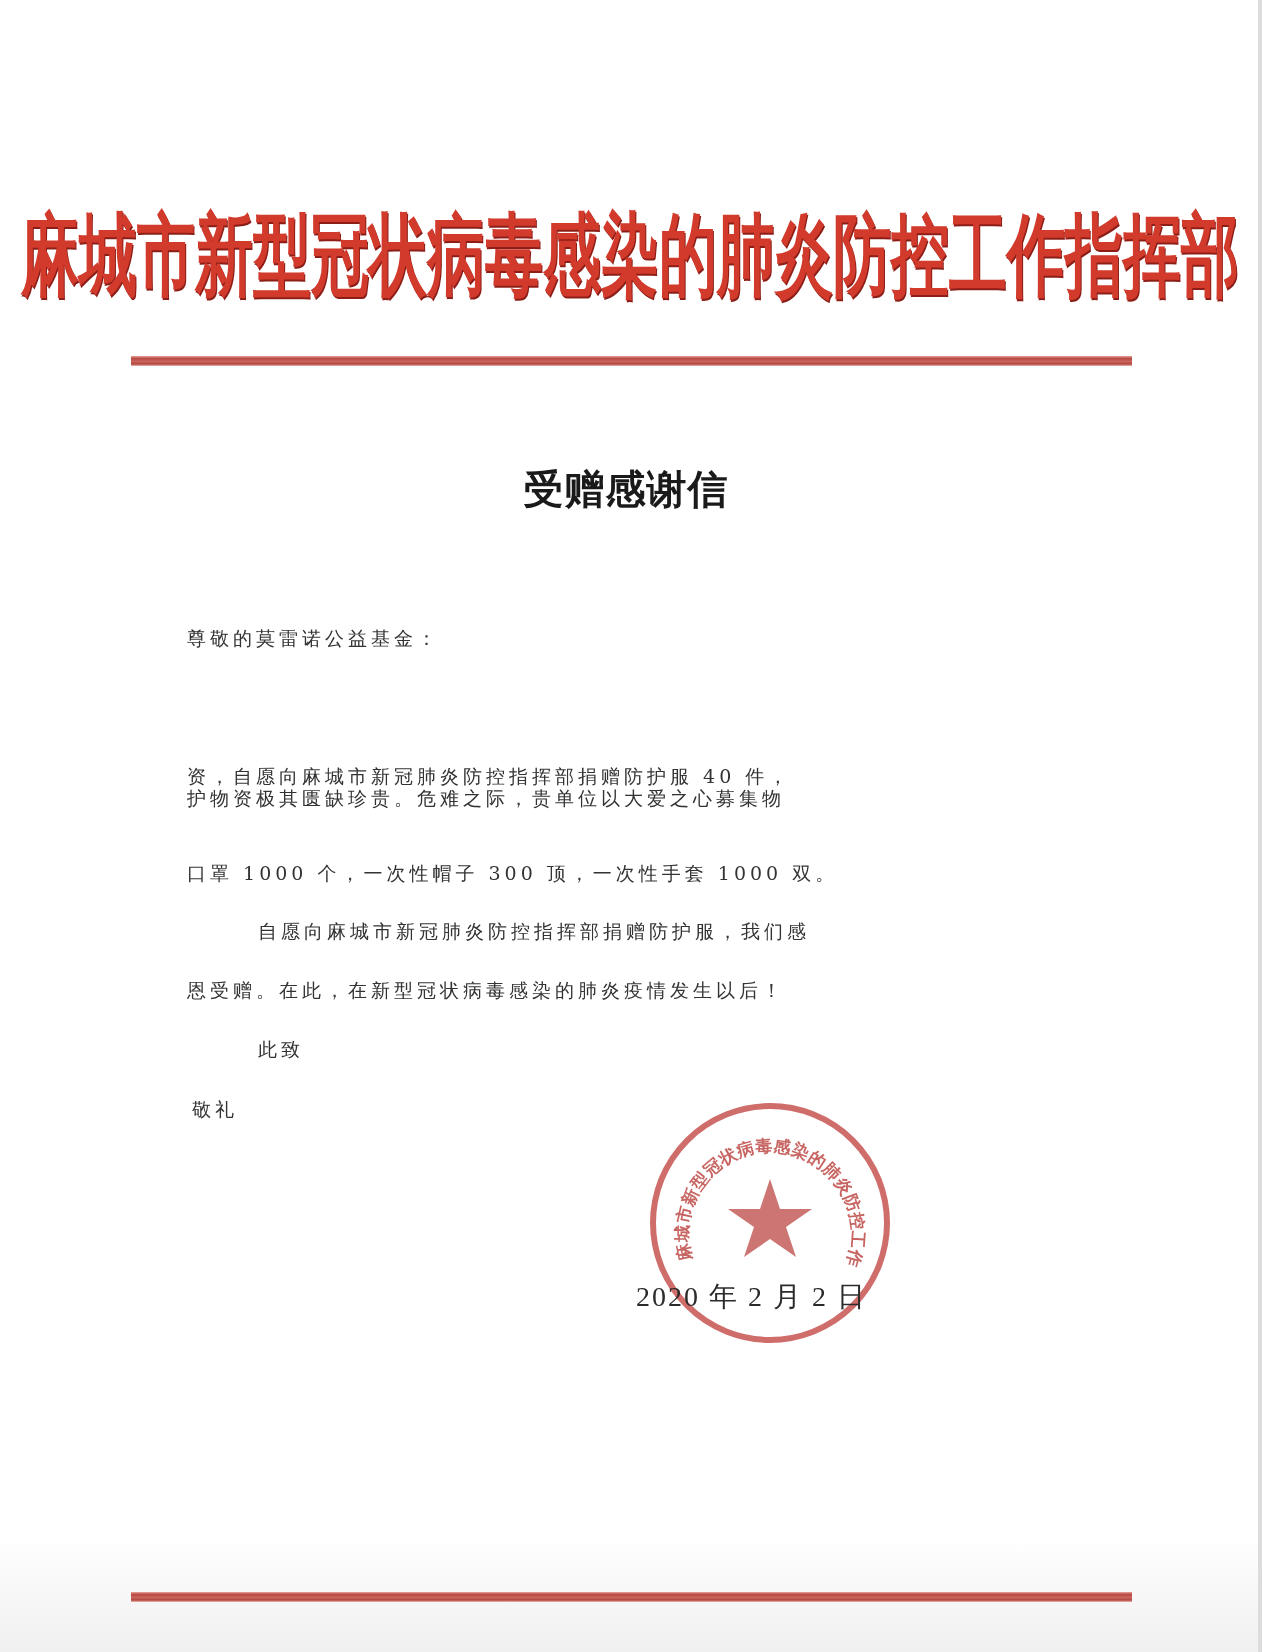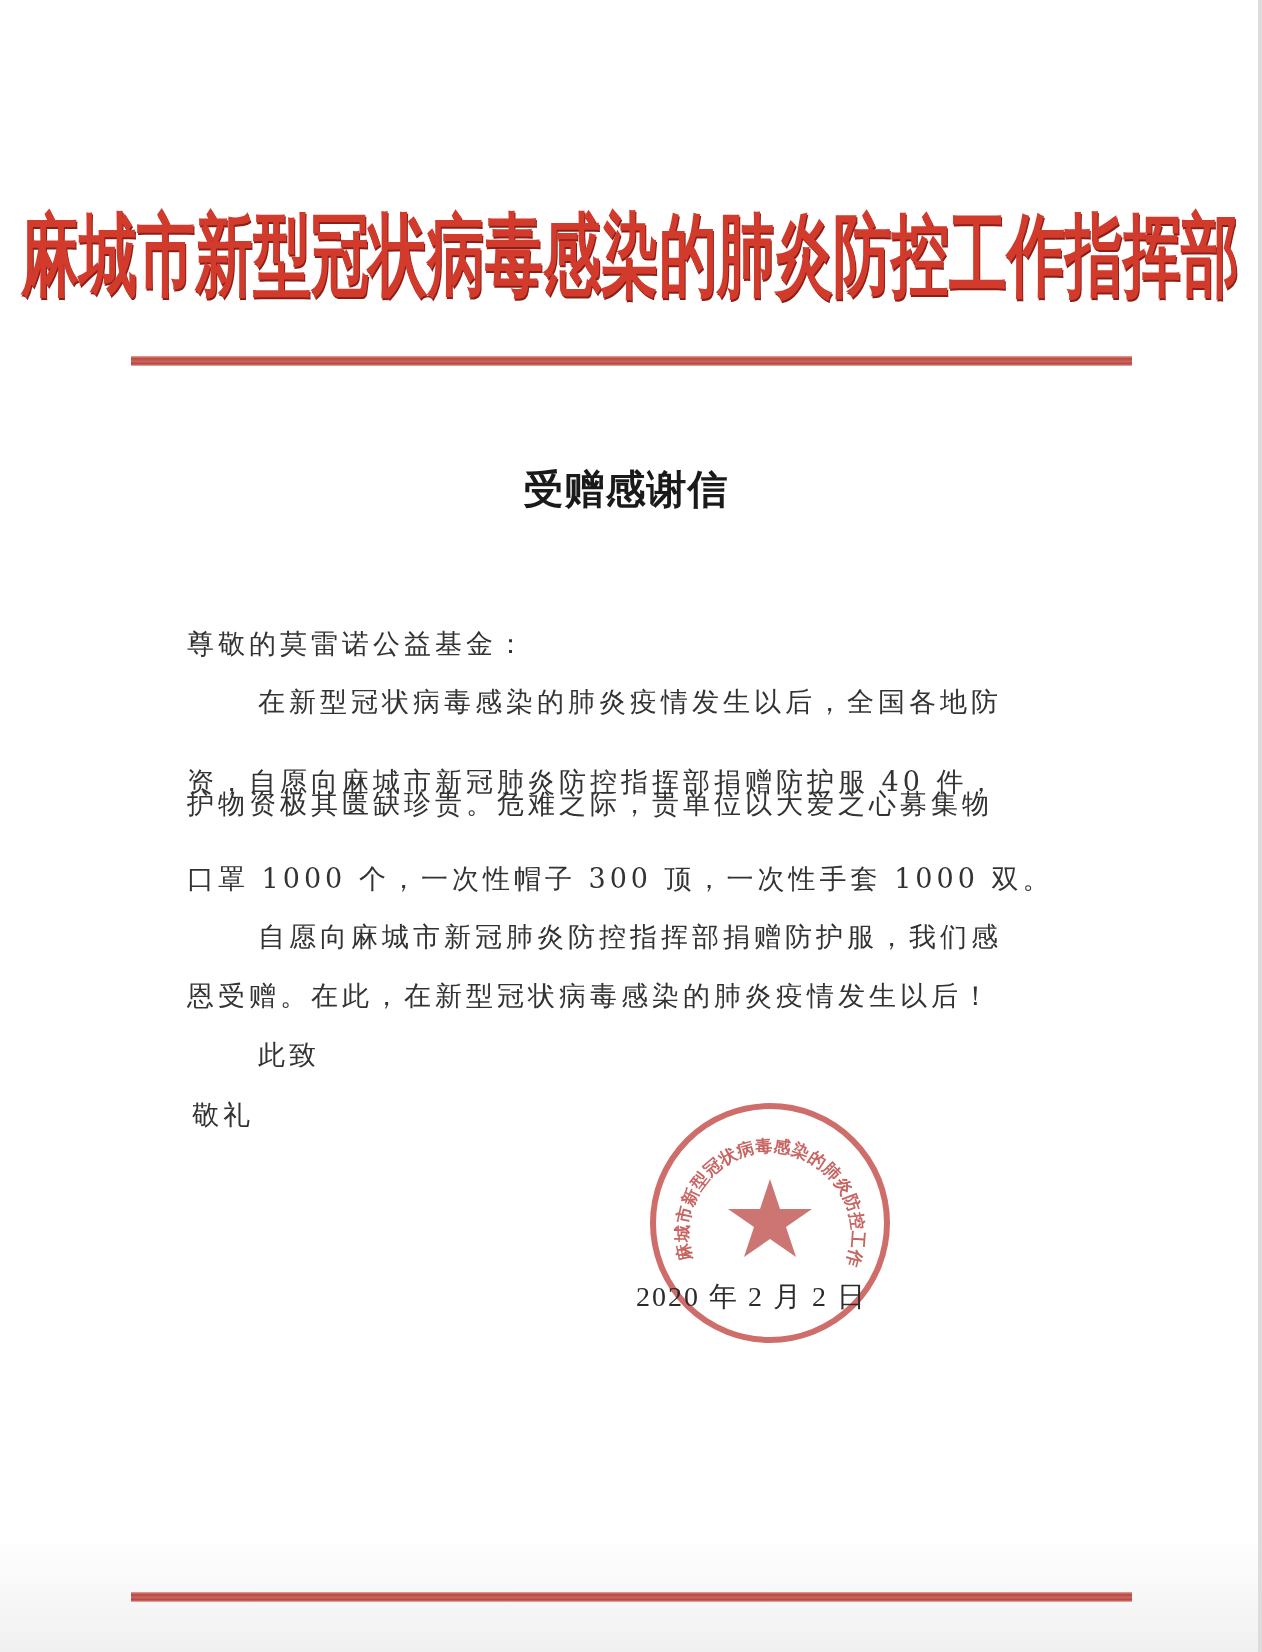--- a/index.html
+++ b/index.html
@@ -62,21 +62,21 @@
       font-family: "DejaVu Serif", "Liberation Serif", serif;
       font-weight: bold;
       font-size: 40px;
       color: #1a1a1a;
       letter-spacing: 1px;
     }
     .body-text {
       position: absolute;
       left: 187px;
       width: 890px;
-      font-size: 27px;
+      font-size: 19px;
       color: #333;
       letter-spacing: 4px;
       white-space: nowrap;
     }
     .salutation { top: 626px; }
     .line1 { top: 684px; left: 258px; }
     .line2 { top: 786px; }
     .line3 { top: 764px; }
     .line4 { top: 861px; }
     .line5 { top: 919px; left: 258px; }
@@ -115,21 +115,20 @@
   <div class="letterhead">
     <span class="letterhead-title">麻城市新型冠状病毒感染的肺炎防控工作指挥部</span>
   </div>
 
   <div class="red-rule rule-top"></div>
 
   <div class="doc-title">受赠感谢信</div>
 
   <div class="body-text salutation">尊敬的莫雷诺公益基金：</div>
 
-  <div class="body-text line1">在新型冠状病毒感染的肺炎疫情发生以后，全国各地防</div>
   <div class="body-text line2">护物资极其匮缺珍贵。危难之际，贵单位以大爱之心募集物</div>
   <div class="body-text line3">资，自愿向麻城市新冠肺炎防控指挥部捐赠防护服 40 件，</div>
   <div class="body-text line4">口罩 1000 个，一次性帽子 300 顶，一次性手套 1000 双。</div>
 
   <div class="body-text line5">自愿向麻城市新冠肺炎防控指挥部捐赠防护服，我们感</div>
   <div class="body-text line6">恩受赠。在此，在新型冠状病毒感染的肺炎疫情发生以后！</div>
 
   <div class="body-text closing1">此致</div>
   <div class="body-text closing2">敬礼</div>
 

